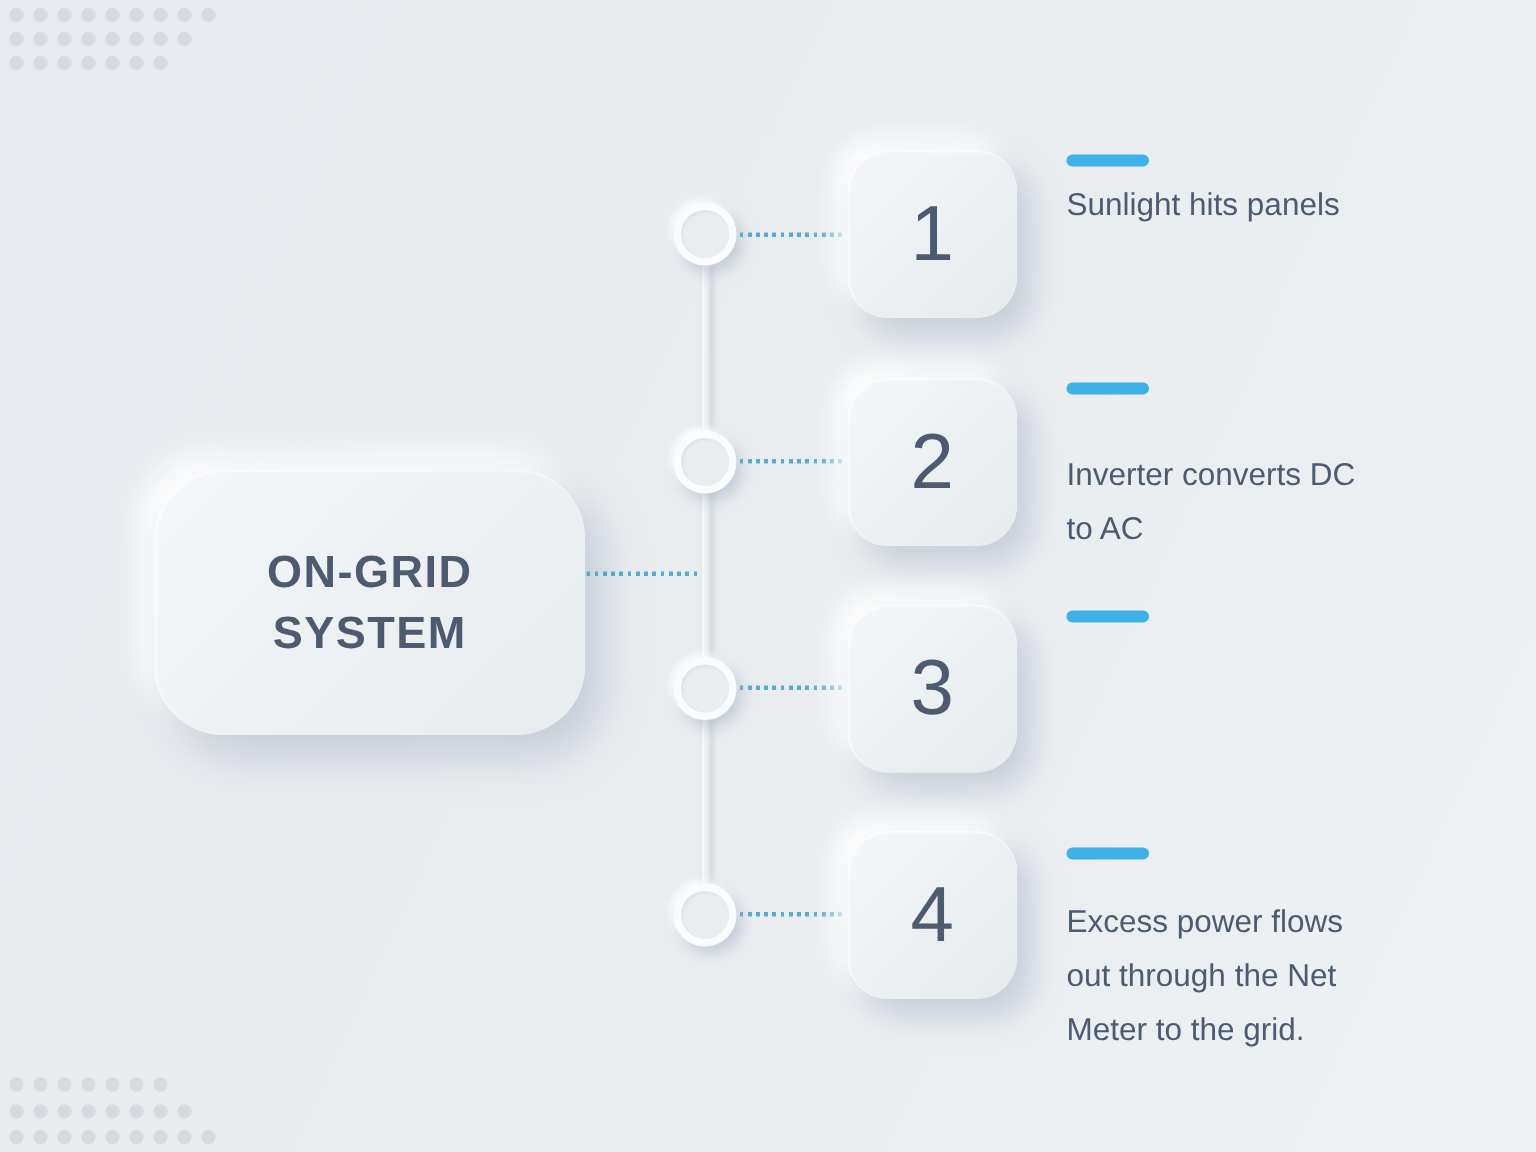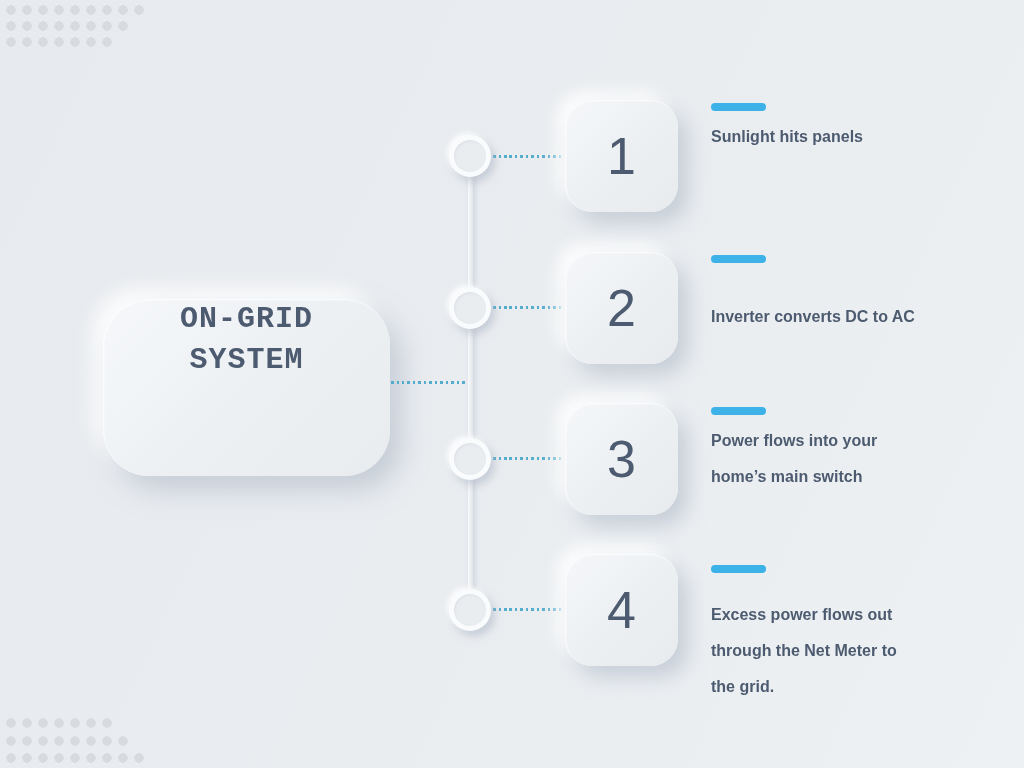--- a/index.html
+++ b/index.html
@@ -18,27 +18,27 @@
 
   
   .dot-row{
     position:absolute;height:16px;
     background-image:radial-gradient(circle at 8px 8px,#d7dbe0 4.5px,rgba(0,0,0,0) 5px);
     background-size:16px 16px;background-repeat:repeat-x;
   }
 
   
   .title-card{
-    position:absolute;left:103px;top:299px;width:287px;height:177px;
+    position:absolute;left:103px;top:313px;width:287px;height:177px;
     border-radius:46px;
     background:linear-gradient(135deg,#f6f8fa 0%,#eef1f4 45%,#e9ecef 100%);
     box-shadow:12px 14px 26px rgba(163,175,192,0.50),
                -10px -10px 20px rgba(255,255,255,0.95),
                inset 1px 1px 2px rgba(255,255,255,0.9);
-    display:flex;align-items:flex-start;justify-content:center;text-align:center;font-family:Liberation Mono, monospace;
+    display:flex;align-items:center;justify-content:center;text-align:center;
   }
   .title-card .title{
     color:var(--ink);font-weight:bold;font-size:30px;line-height:41px;
     letter-spacing:1px;
   }
 
   
   .timeline{
     position:absolute;left:468px;top:156px;width:5px;height:454px;
     background:linear-gradient(90deg,#f8fafb,#e2e5e9);
@@ -74,21 +74,21 @@
     color:var(--ink);font-size:52px;font-weight:500;line-height:1;
   }
 
   
   .accent-bar{
     position:absolute;left:711px;width:55px;height:8px;border-radius:4px;
     background:var(--accent);
   }
   .step-text{
     position:absolute;left:711px;width:205px;
-    color:var(--ink);font-weight:bold;font-size:16px;line-height:36px;
+    color:var(--ink);font-weight:normal;font-size:21px;line-height:36px;
   }
 </style>
 </head>
 <body>
 
 <div class="canvas">
 
   <div>
     <div class="dot-row" style="left:3px;top:2px;width:144px;"></div>
     <div class="dot-row" style="left:3px;top:18px;width:128px;"></div>
@@ -134,18 +134,17 @@
     <span class="num">4</span>
   </div>
 
   <div class="accent-bar" style="top:103px;"></div>
   <div class="step-text" style="top:119px;">Sunlight hits panels</div>
 
   <div class="accent-bar" style="top:255px;"></div>
   <div class="step-text" style="top:271px;margin-top:28px;">Inverter converts DC to AC</div>
 
   <div class="accent-bar" style="top:407px;"></div>
-  <div class="step-text" style="top:423px;">Power flows into your home’s main switch</div>
 
   <div class="accent-bar" style="top:565px;"></div>
   <div class="step-text" style="top:581px;margin-top:16px;">Excess power flows out through the Net Meter to the grid.</div>
 
 </div>
 
 </body></html>

